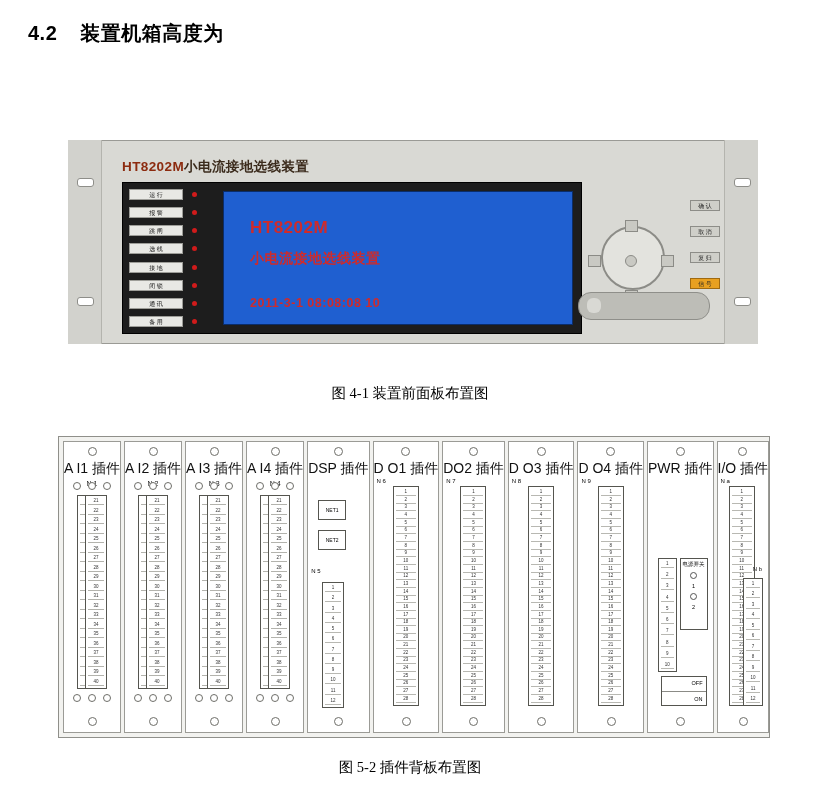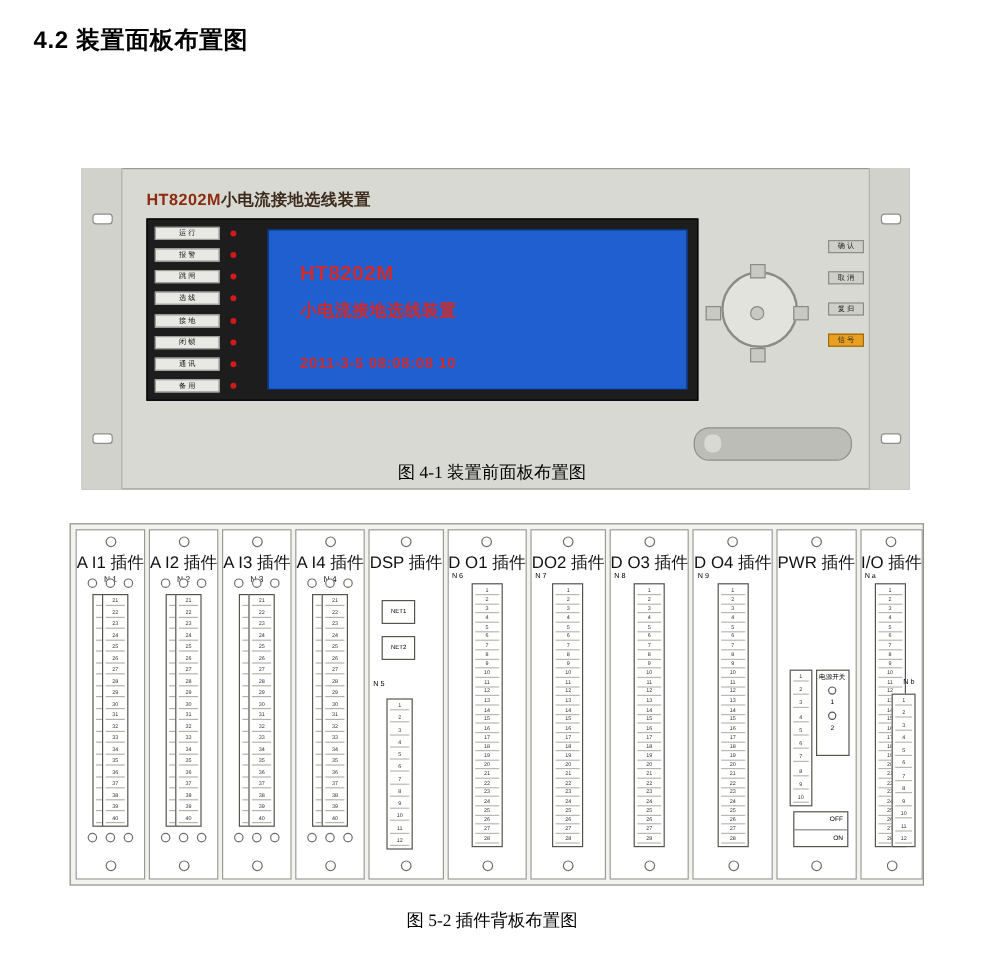--- a/index.html
+++ b/index.html
@@ -23,39 +23,39 @@
   .section-heading {
     position: absolute;
     left: 28px;
     top: 20px;
     font-family: "Liberation Sans", sans-serif;
     font-size: 20px;
     font-weight: bold;
     letter-spacing: 0.5px;
   }
   .section-heading .num {
-    margin-right: 6px;
+    margin-right: 23px;
   }
   .body-para {
     position: absolute;
     left: 62px;
     top: 88px;
     width: 740px;
     font-size: 15.5px;
     line-height: 26px;
     text-align: justify;
   }
 
   
   .fig1-wrap {
     position: absolute;
     left: 68px;
     top: 140px;
     width: 690px;
-    height: 268px;
+    height: 204px;
   }
   .chassis {
     position: absolute;
     inset: 0;
     background: #d9d9d4;
     border: 1px solid #9a9a95;
     box-sizing: border-box;
   }
   .ear {
     position: absolute;
@@ -469,21 +469,21 @@
   .pwr-dip .dip-l { position: absolute; right: 3px; top: 3px; }
   .pwr-dip .dip-r { position: absolute; right: 3px; bottom: 3px; }
   .pwr-dip .dip-div { position:absolute; left: 0; right: 0; top: 50%; border-top: 1px solid #8b8b86; }
 </style>
 </head>
 <body>
 
 <div class="page">
 
   <div class="section-heading">
-    <span class="num">4.2</span><span>装置面板布置图</span>
+    <span class="num">4.2</span><span>装置机箱高度为</span>
   </div>
 
 
   <div class="fig1-wrap">
     <div class="chassis"></div>
 
     <div class="ear left">
       <div class="ear-slot top"></div>
       <div class="ear-slot bot"></div>
     </div>
@@ -528,21 +528,21 @@
         </div>
         <div class="led-row">
           <div class="led-label">备 用</div>
           <div class="led-dot"></div>
         </div>
       </div>
 
       <div class="lcd">
         <div class="lcd-line lcd-l1">HT8202M</div>
         <div class="lcd-line lcd-l2">小电流接地选线装置</div>
-        <div class="lcd-line lcd-l3">2011-3-5  08:08:08    10</div>
+        <div class="lcd-line lcd-l3">2011-3-1  08:08:08    10</div>
       </div>
     </div>
 
     <div class="keypad">
       <div class="keypad-ring"></div>
       <div class="kbtn up"></div>
       <div class="kbtn down"></div>
       <div class="kbtn left"></div>
       <div class="kbtn right"></div>
       <div class="kbtn ok"></div>

